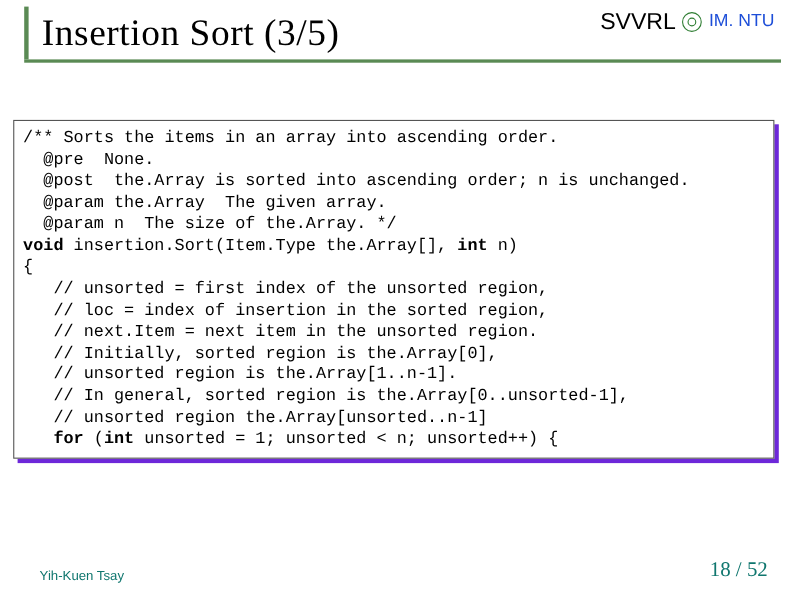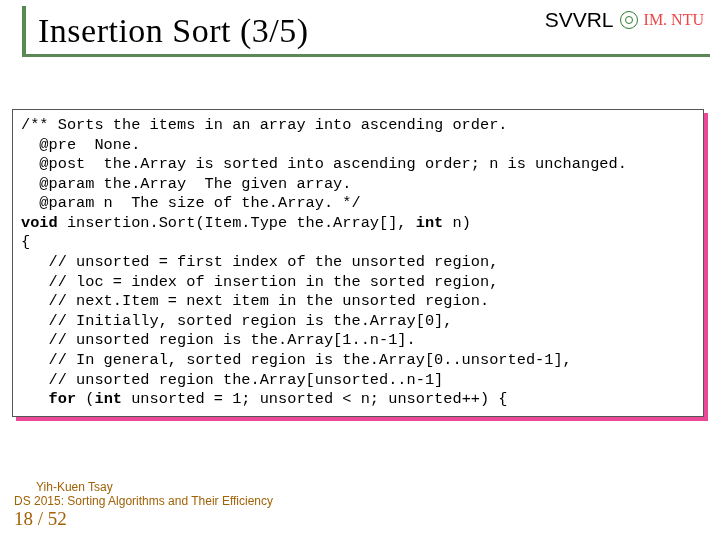--- a/index.html
+++ b/index.html
@@ -44,42 +44,41 @@
   }
   .top-right .seal::after{
     content:"";
     position:absolute;
     left:4px; top:4px; right:4px; bottom:4px;
     border:1px solid #2e7d32;
     border-radius:50%;
   }
   .top-right .label-right {
     font-size: 16px;
-    color: #ef4444;
-    font-family: Liberation Serif, serif;
+    color: #1d4ed8;
   }
   .title-wrap {
     border-left: 4px solid #5a8a54;
     padding: 6px 0 4px 12px;
     margin-top:2px;
   }
   .title {
     font-family: Georgia, 'Times New Roman', serif;
     font-size: 34px;
     color: #000;
     letter-spacing: 0.5px;
   }
   .rule {
     border: none;
     border-top: 3px solid #5a8a54;
     margin: 0 0 0 0;
   }
   .code-shadow {
     margin: 50px 2px 0 2px;
-    background: #ec4899;
+    background: #6d28d9;
     padding: 0;
   }
   .code-box {
     position: relative;
     top: -4px;
     left: -4px;
     background: #fff;
     border: 1.6px solid #555;
     padding: 6px 8px 6px 8px;
     line-height: 1.28;
@@ -91,24 +90,23 @@
     white-space: pre;
   }
   .kw { font-weight: bold; }
   .footer {
     position: absolute;
     left: 14px;
     right: 14px;
     bottom: 10px;
     display: flex;
     justify-content: space-between;
-    align-items: flex-start;
+    align-items: flex-end;
     font-size: 12px;
-    color: #a16207;
-    flex-direction: column;
+    color: #0f766e;
   }
   .footer .author { padding-left: 22px; }
   .footer .course { text-align: center; flex: 1; }
   .footer .page {
     padding-right: 8px;
     font-family: Georgia, 'Times New Roman', serif;
     font-size: 19px;
   }
 </style>
 </head>
@@ -143,17 +141,16 @@
 <span>   // Initially, sorted region is the.Array[0],</span>
 <span>   // unsorted region is the.Array[1..n-1].</span>
 <span>   // In general, sorted region is the.Array[0..unsorted-1],</span>
 <span>   // unsorted region the.Array[unsorted..n-1]</span>
 <span>   </span><span class="kw">for</span><span> (</span><span class="kw">int</span><span> unsorted = 1; unsorted &lt; n; unsorted++) {</span></pre>
     </div>
   </div>
 
   <div class="footer">
     <div class="author">Yih-Kuen Tsay</div>
-    <div class="course">DS 2015: Sorting Algorithms and Their Efficiency</div>
     <div class="page">18 / 52</div>
   </div>
 
 </div>
 
 </body></html>

